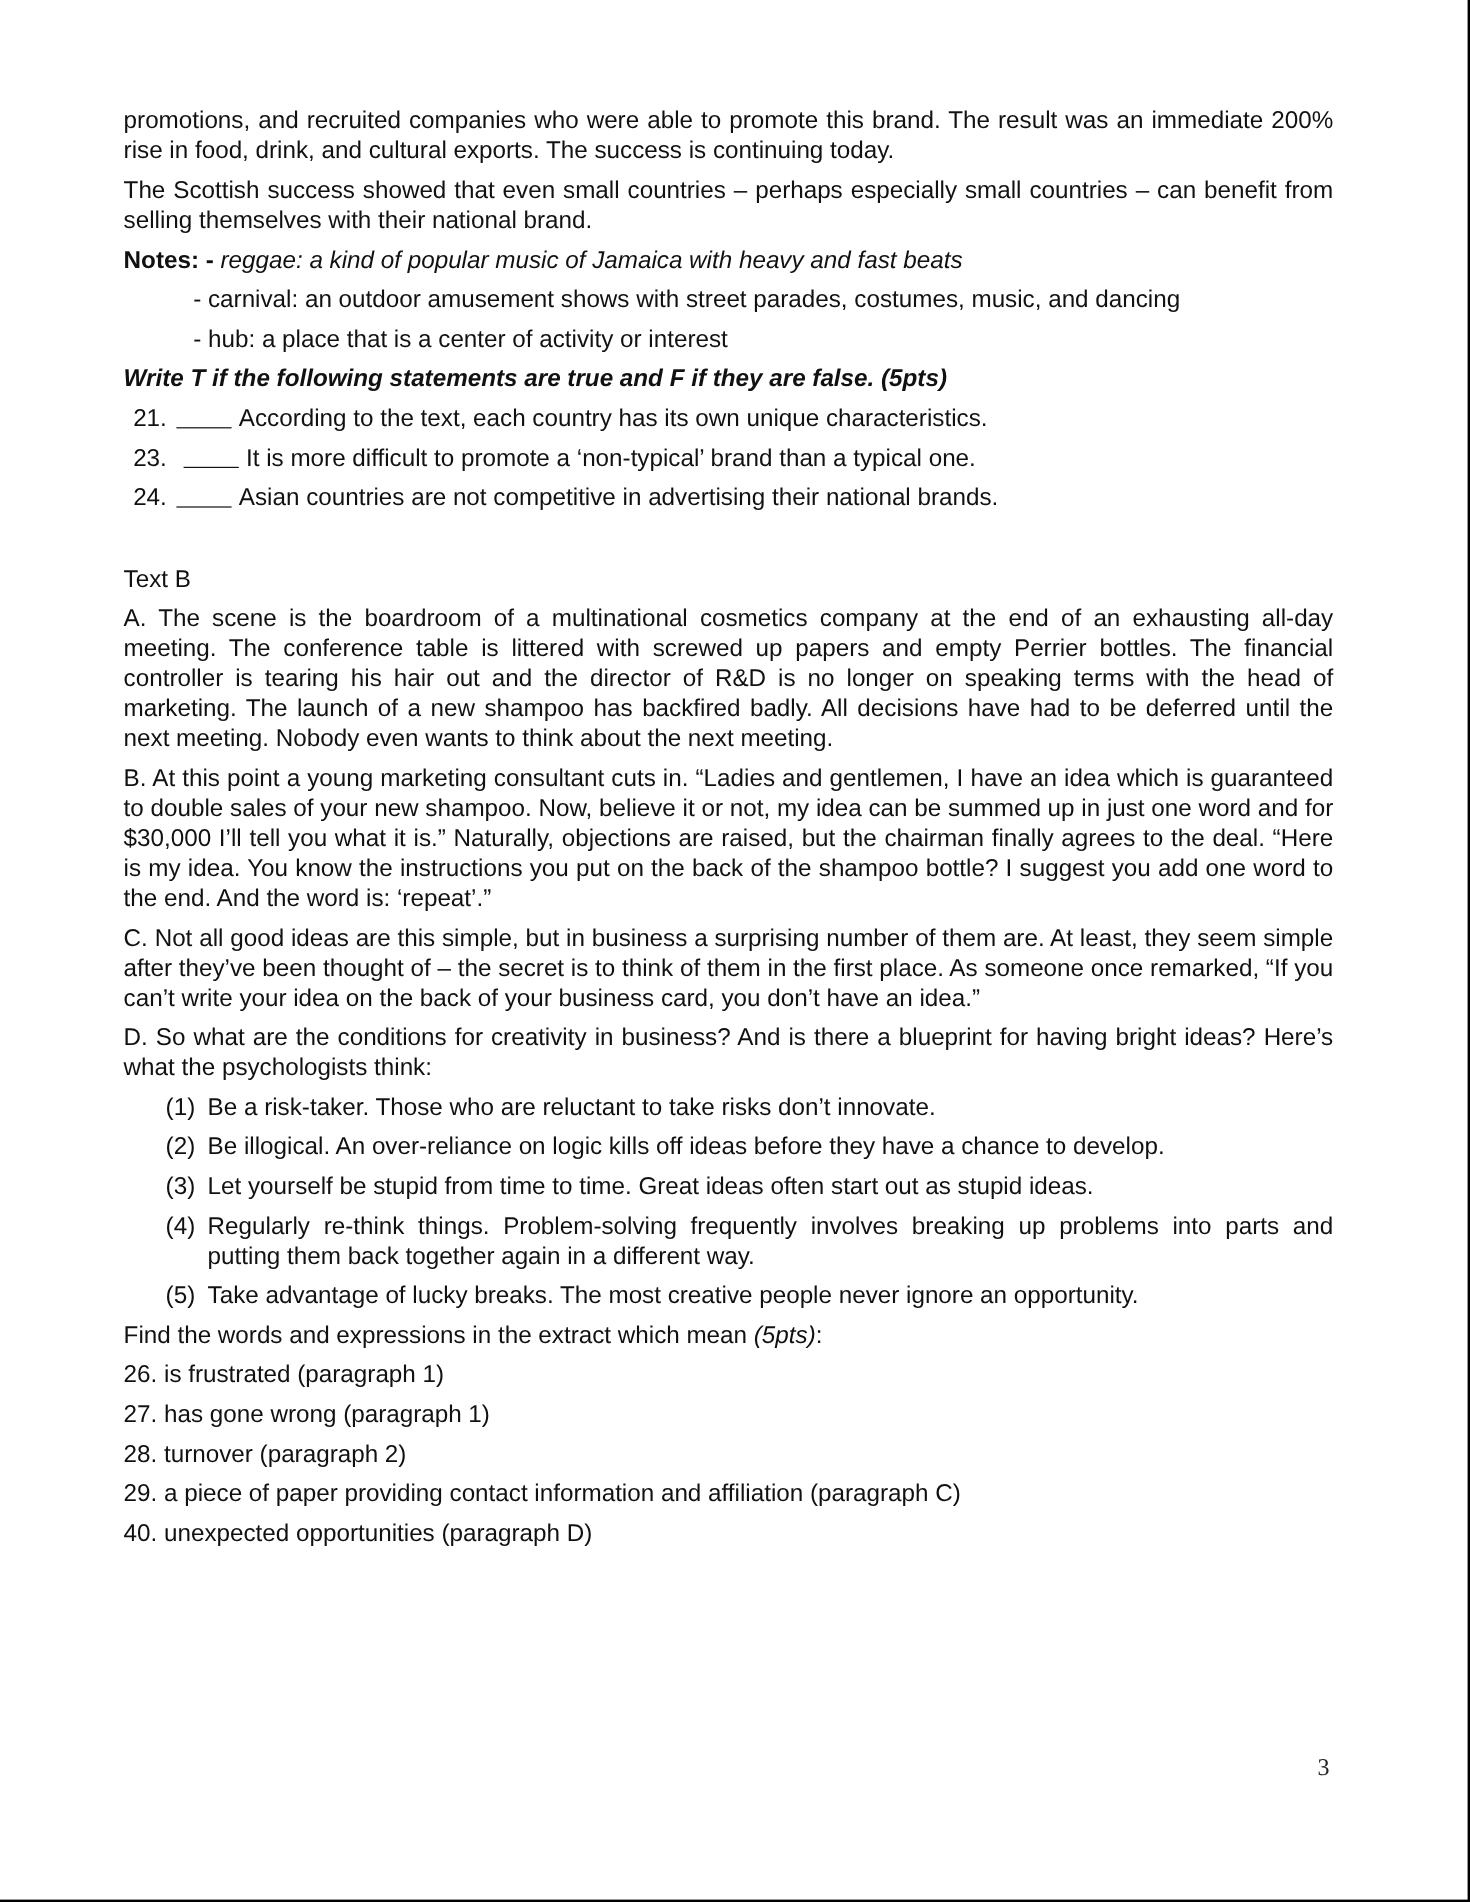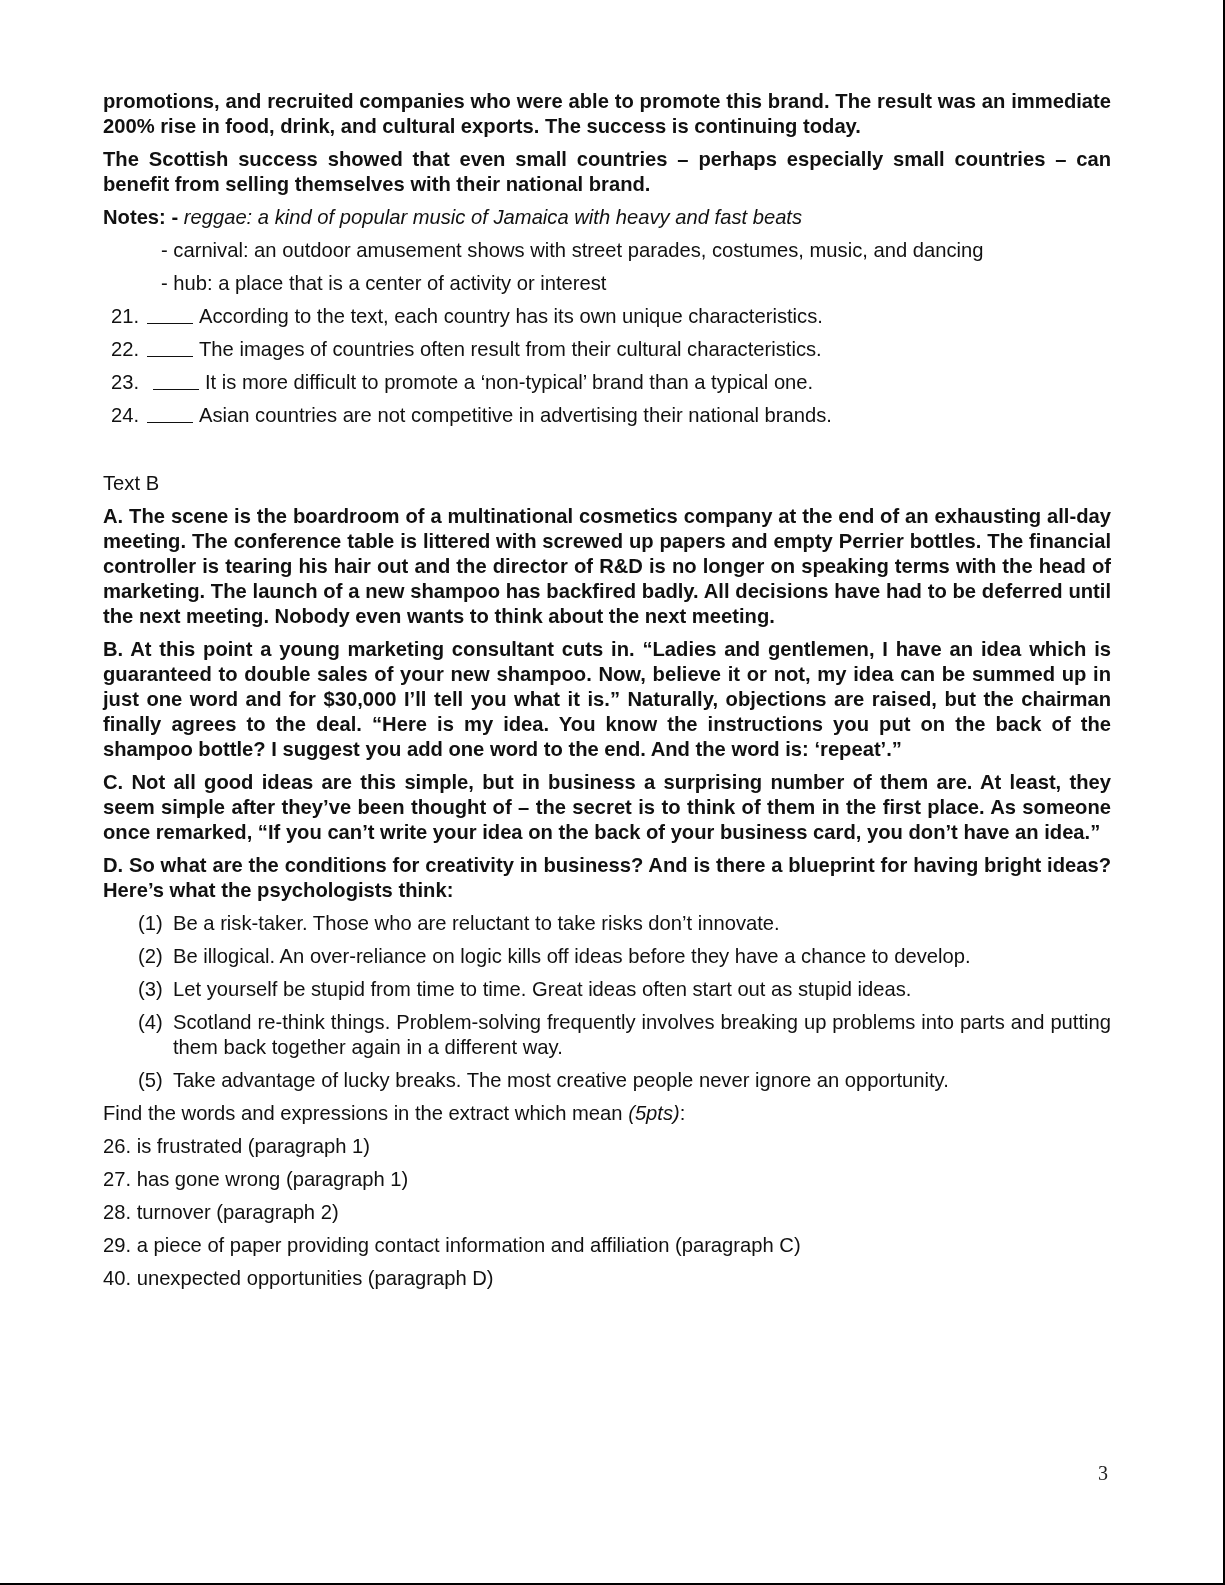--- a/index.html
+++ b/index.html
@@ -4,21 +4,21 @@
 <style>
   html, body { margin: 0; padding: 0; background: #ffffff; }
   body { width: 1225px; height: 1585px; position: relative; overflow: hidden; }
   .page {
     position: absolute; left: 0; top: 0; width: 1223px; height: 1583px;
     border-right: 2px solid #000; border-bottom: 2px solid #000;
     font-family: "Liberation Sans", sans-serif; color: #111; font-size: 20.2px;
   }
   .content { position: absolute; left: 103px; top: 89px; width: 1008px; }
   p { margin: 0; line-height: 25px; }
-  .just { text-align: justify; font-weight: bold; }
+  .just { text-align: justify; }
   .gap { margin-top: 8px; }
   .notes-head { font-weight: bold; }
   .it { font-style: italic; margin-top: 48px; }
   .note-line { margin-top: 8px; padding-left: 58px; }
   .bold-it { font-weight: bold; font-style: italic; margin-top: 8px; }
   .q { display: flex; margin-top: 8px; line-height: 25px; }
   .q .num { width: 44px; text-align: center; }
   .q .blank { width: 52px; position: relative; }
   .q .blank::after { content: ""; position: absolute; left: 0; right: 6px; bottom: 5px; border-bottom: 1.5px solid #111; }
   .q .blank.shift { width: 58px; }
@@ -45,30 +45,26 @@
     <p class="just">promotions, and recruited companies who were able to promote this brand. The result was an immediate 200% rise in food, drink, and cultural exports. The success is continuing today.</p>
     <p class="just gap">The Scottish success showed that even small countries – perhaps especially small countries – can benefit from selling themselves with their national brand.</p>
 
     <p class="gap">
       <span class="notes-head">Notes: -</span>
       <span class="it">reggae: a kind of popular music of Jamaica with heavy and fast beats</span>
     </p>
     <p class="note-line">- carnival: an outdoor amusement shows with street parades, costumes, music, and dancing</p>
     <p class="note-line">- hub: a place that is a center of activity or interest</p>
 
+    <p class="bold-it">Write T if the following statements are true and F if they are false. (5pts)</p>
 
     <div class="q">
       <span class="num">21.</span>
       <span class="blank"></span>
       <span class="txt">According to the text, each country has its own unique characteristics.</span>
-    </div>
-    <div class="q">
-      <span class="num">22.</span>
-      <span class="blank"></span>
-      <span class="txt">The images of countries often result from their cultural characteristics.</span>
     </div>
     <div class="q">
       <span class="num">23.</span>
       <span class="blank shift"></span>
       <span class="txt">It is more difficult to promote a ‘non-typical’ brand than a typical one.</span>
     </div>
     <div class="q">
       <span class="num">24.</span>
       <span class="blank"></span>
       <span class="txt">Asian countries are not competitive in advertising their national brands.</span>
@@ -87,21 +83,21 @@
     <div class="item">
       <span class="n">(2)</span>
       <span class="t">Be illogical. An over-reliance on logic kills off ideas before they have a chance to develop.</span>
     </div>
     <div class="item">
       <span class="n">(3)</span>
       <span class="t">Let yourself be stupid from time to time. Great ideas often start out as stupid ideas.</span>
     </div>
     <div class="item">
       <span class="n">(4)</span>
-      <span class="t">Scotland re-think things. Problem-solving frequently involves breaking up problems into parts and putting them back together again in a different way.</span>
+      <span class="t">Regularly re-think things. Problem-solving frequently involves breaking up problems into parts and putting them back together again in a different way.</span>
     </div>
     <div class="item">
       <span class="n">(5)</span>
       <span class="t">Take advantage of lucky breaks. The most creative people never ignore an opportunity.</span>
     </div>
 
     <p class="find-head">
       <span>Find the words and expressions in the extract which mean </span><span class="pts">(5pts)</span><span>:</span>
     </p>
     <p class="fl">26. is frustrated (paragraph 1)</p>

